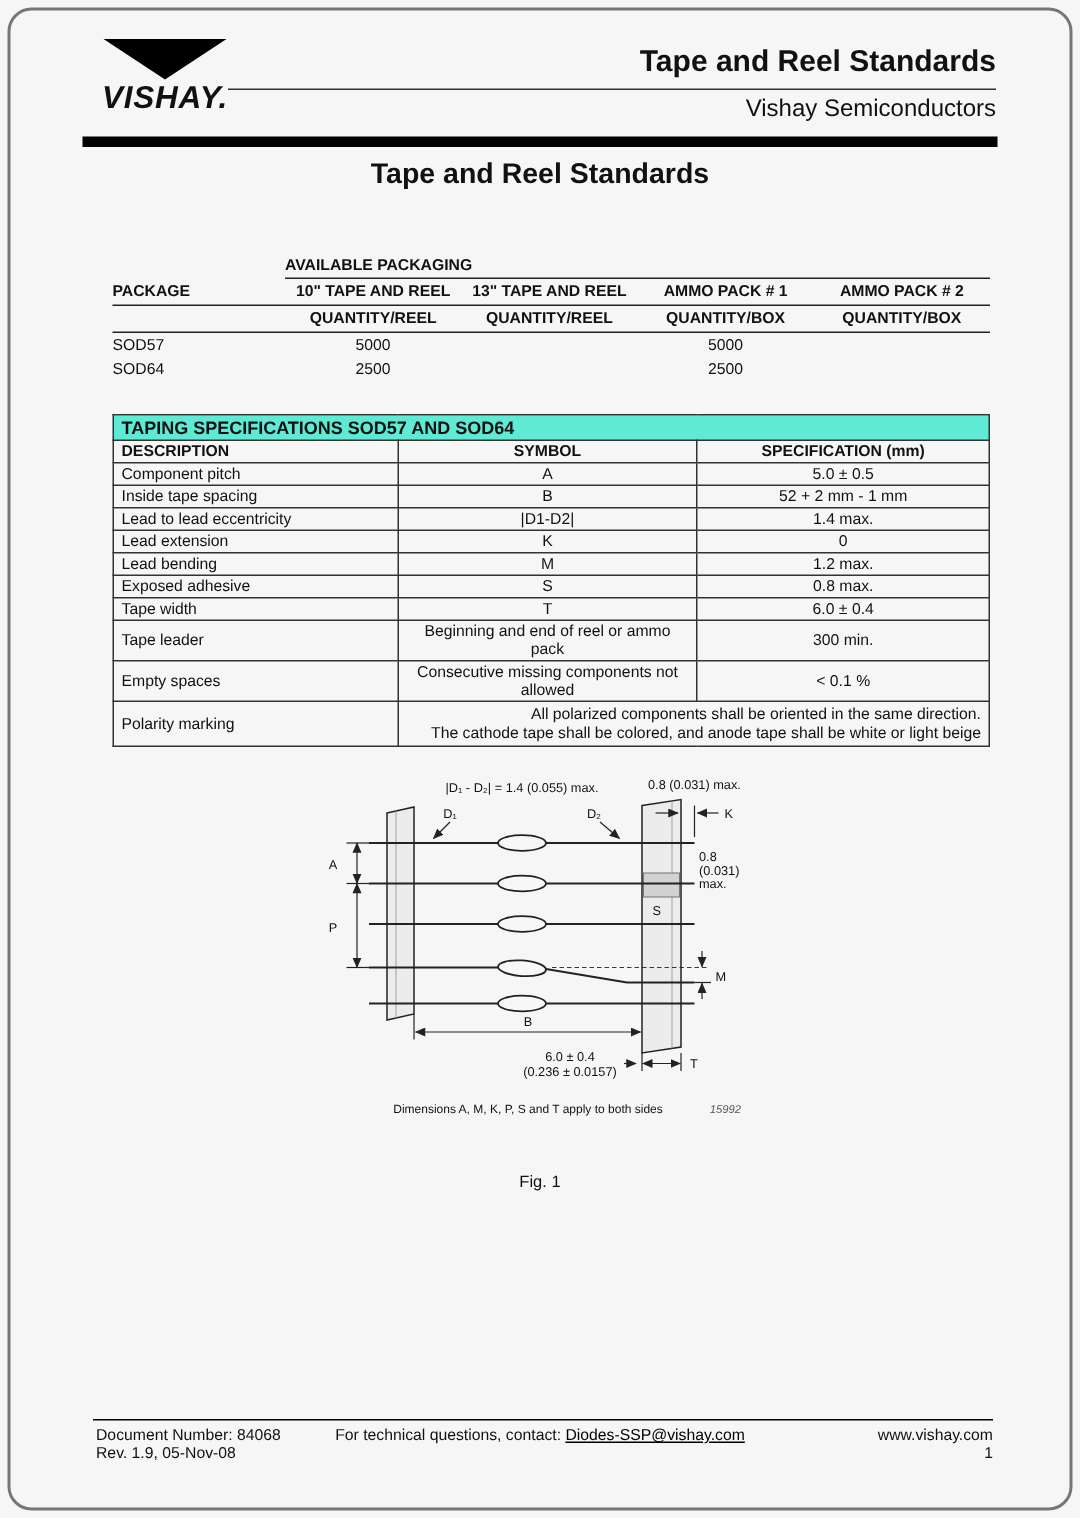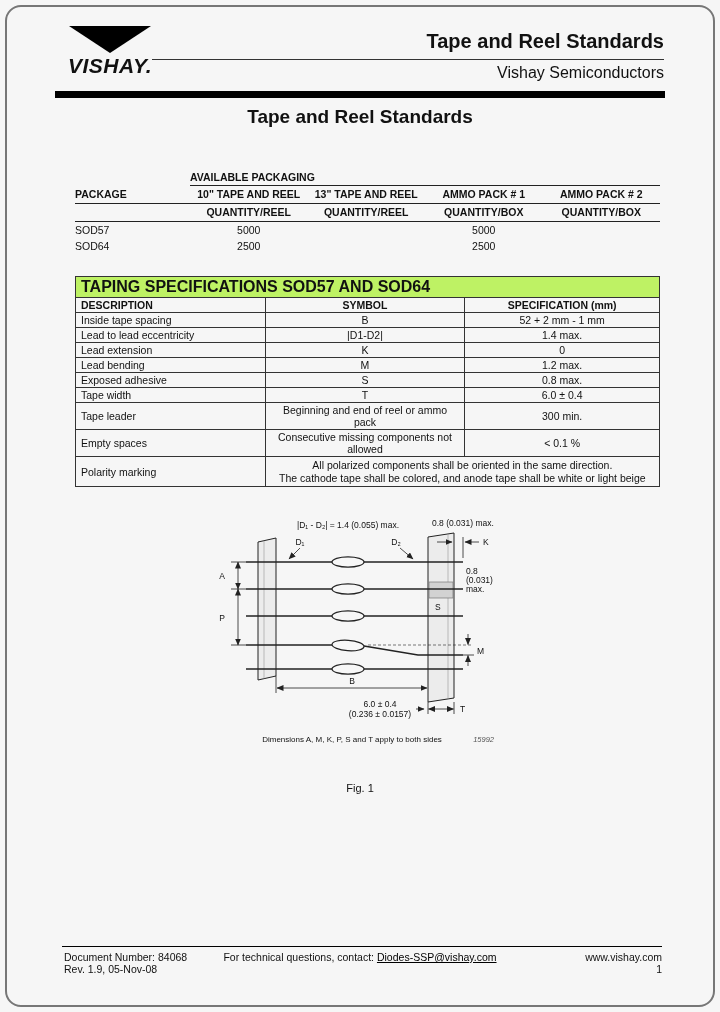--- a/index.html
+++ b/index.html
@@ -27,24 +27,24 @@
   .pkg-avail { margin-left:115px; font-weight:bold; border-bottom:1px solid #222; padding-bottom:2px; }
   .pkg-row { display:flex; padding:2px 0; }
   .pkg-head, .pkg-sub { font-weight:bold; border-bottom:1px solid #222; padding:2px 0 3px; }
   .pkg .c0 { width:115px; text-align:left; }
   .pkg .c  { width:117.5px; text-align:center; }
 
   
   .spec { position:absolute; left:75px; top:276px; width:585px; border-collapse:collapse; font-size:10.5px; }
   .spec col.w1 { width:190px; } .spec col.w2 { width:200px; } .spec col.w3 { width:195px; }
   .spec td { border:1px solid #333; padding:1px 5px; height:15px; }
-  .spec .t-title { background:#bef264; font-weight:bold; font-size:16px; height:17px; }
+  .spec .t-title { background:#5eead4; font-weight:bold; font-size:12px; height:17px; }
   .spec .hdr td { font-weight:bold; }
   .spec .ctr { text-align:center; }
-  .spec .pol { height:30px; line-height:13px; }
+  .spec .pol { height:30px; line-height:13px;text-align:right; }
 
   
   .figure { position:absolute; left:118px; top:514px; width:484px; }
   .fig-caption { position:absolute; top:782px; left:0; right:0; text-align:center; font-size:11px; }
 
   
   .footer-rule { position:absolute; left:62px; right:58px; top:946px; height:1px; background:#000; }
   .f-doc { position:absolute; left:64px; top:951px; font-size:10.5px; }
   .f-rev { position:absolute; left:64px; top:963px; font-size:10.5px; }
   .f-contact { position:absolute; left:0; right:0; top:951px; text-align:center; font-size:10.5px; }
@@ -109,20 +109,25 @@
       <col class="w3">
     </colgroup>
   <tbody>
     <tr>
         <td colspan="3" class="t-title">TAPING SPECIFICATIONS SOD57 AND SOD64</td>
       </tr>
     <tr class="hdr">
       <td>DESCRIPTION</td>
       <td class="ctr">SYMBOL</td>
       <td class="ctr">SPECIFICATION (mm)</td>
+    </tr>
+    <tr>
+      <td>Component pitch</td>
+      <td class="ctr">A</td>
+      <td class="ctr">5.0 ± 0.5</td>
     </tr>
     <tr>
       <td>Inside tape spacing</td>
       <td class="ctr">B</td>
       <td class="ctr">52 + 2 mm - 1 mm</td>
     </tr>
     <tr>
       <td>Lead to lead eccentricity</td>
       <td class="ctr">|D1-D2|</td>
       <td class="ctr">1.4 max.</td>

